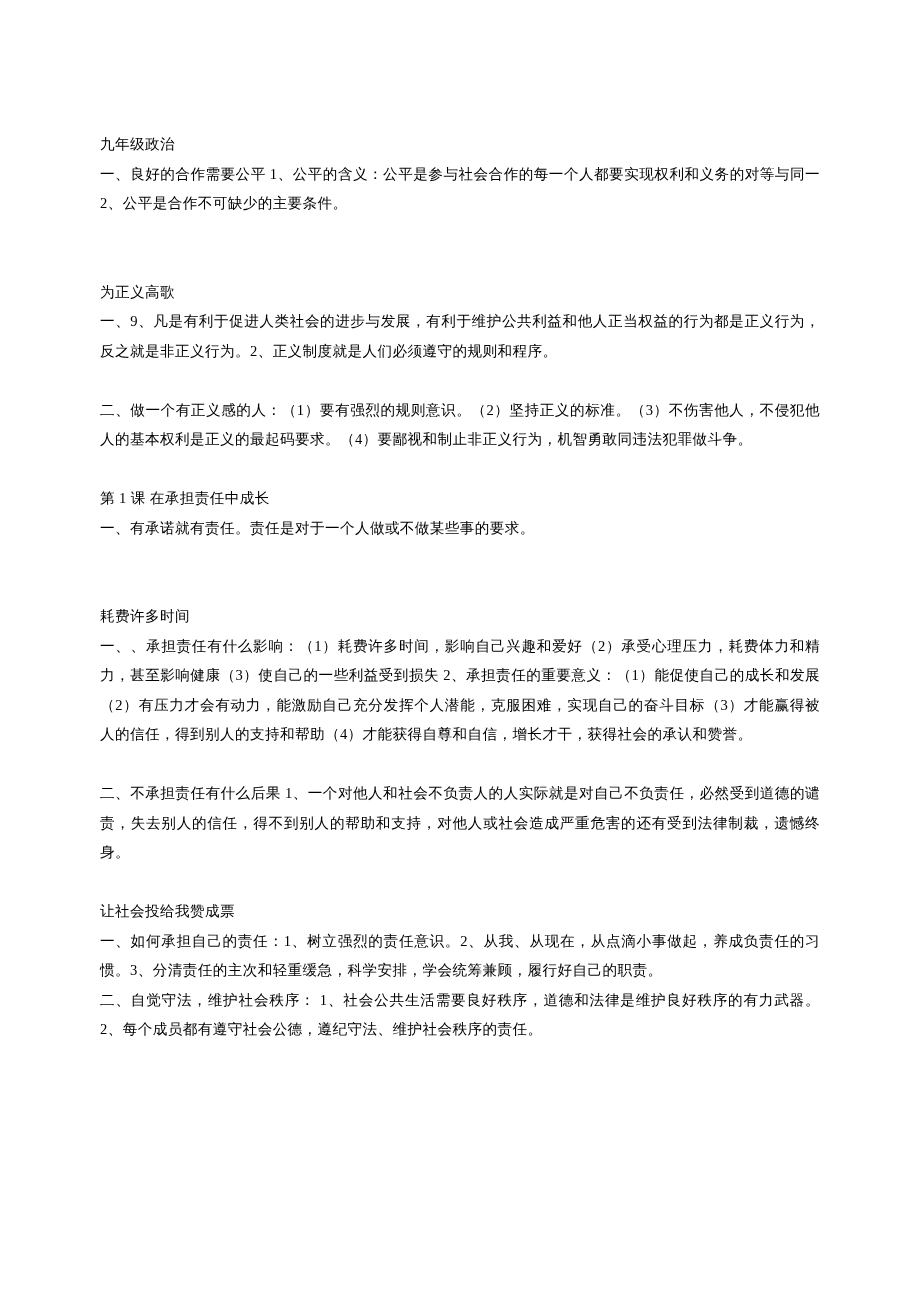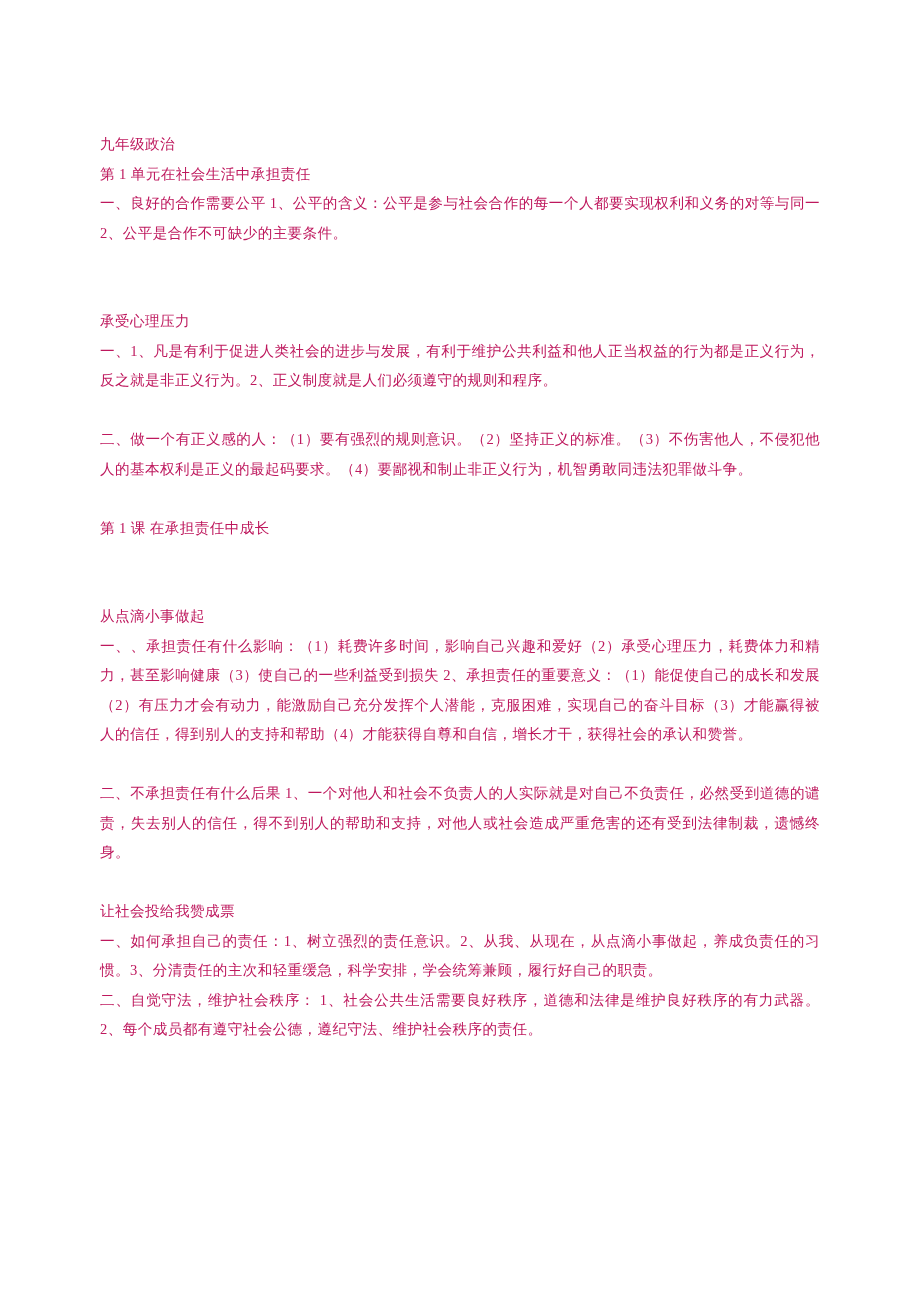--- a/index.html
+++ b/index.html
@@ -22,45 +22,45 @@
     padding: 130px 100px 60px 100px;
     width: 920px;
   }
   .para {
     font-size: 14.6px;
     line-height: 29.5px;
     text-align: justify;
     letter-spacing: 0.4px;
     margin: 0;
     word-break: break-all;
-    color: #be185d;
+    color: #000000;
   }
   .blank-line {
     height: 29.5px;
   }
 </style>
 </head>
 <body>
 
 <div class="page">
   <div class="content" id="document-body">
       <div class="para">九年级政治</div>
-      <div class="para">第 1 单元在社会生活中承担责任</div>
       <div class="para">一、良好的合作需要公平 1、公平的含义：公平是参与社会合作的每一个人都要实现权利和义务的对等与同一 2、公平是合作不可缺少的主要条件。</div>
       <div class="blank-line"></div>
       <div class="blank-line"></div>
-      <div class="para">承受心理压力</div>
-      <div class="para">一、1、凡是有利于促进人类社会的进步与发展，有利于维护公共利益和他人正当权益的行为都是正义行为，反之就是非正义行为。2、正义制度就是人们必须遵守的规则和程序。</div>
+      <div class="para">为正义高歌</div>
+      <div class="para">一、9、凡是有利于促进人类社会的进步与发展，有利于维护公共利益和他人正当权益的行为都是正义行为，反之就是非正义行为。2、正义制度就是人们必须遵守的规则和程序。</div>
       <div class="blank-line"></div>
       <div class="para">二、做一个有正义感的人：（1）要有强烈的规则意识。（2）坚持正义的标准。（3）不伤害他人，不侵犯他人的基本权利是正义的最起码要求。（4）要鄙视和制止非正义行为，机智勇敢同违法犯罪做斗争。</div>
       <div class="blank-line"></div>
       <div class="para">第 1 课  在承担责任中成长</div>
+      <div class="para">一、有承诺就有责任。责任是对于一个人做或不做某些事的要求。</div>
       <div class="blank-line"></div>
       <div class="blank-line"></div>
-      <div class="para">从点滴小事做起</div>
+      <div class="para">耗费许多时间</div>
       <div class="para">一、、承担责任有什么影响：（1）耗费许多时间，影响自己兴趣和爱好（2）承受心理压力，耗费体力和精力，甚至影响健康（3）使自己的一些利益受到损失 2、承担责任的重要意义：（1）能促使自己的成长和发展（2）有压力才会有动力，能激励自己充分发挥个人潜能，克服困难，实现自己的奋斗目标（3）才能赢得被人的信任，得到别人的支持和帮助（4）才能获得自尊和自信，增长才干，获得社会的承认和赞誉。</div>
       <div class="blank-line"></div>
       <div class="para">二、不承担责任有什么后果 1、一个对他人和社会不负责人的人实际就是对自己不负责任，必然受到道德的谴责，失去别人的信任，得不到别人的帮助和支持，对他人或社会造成严重危害的还有受到法律制裁，遗憾终身。</div>
       <div class="blank-line"></div>
       <div class="para">让社会投给我赞成票</div>
       <div class="para">一、如何承担自己的责任：1、树立强烈的责任意识。2、从我、从现在，从点滴小事做起，养成负责任的习惯。3、分清责任的主次和轻重缓急，科学安排，学会统筹兼顾，履行好自己的职责。</div>
       <div class="para">二、自觉守法，维护社会秩序： 1、社会公共生活需要良好秩序，道德和法律是维护良好秩序的有力武器。2、每个成员都有遵守社会公德，遵纪守法、维护社会秩序的责任。</div>
     </div>
 </div>
 

